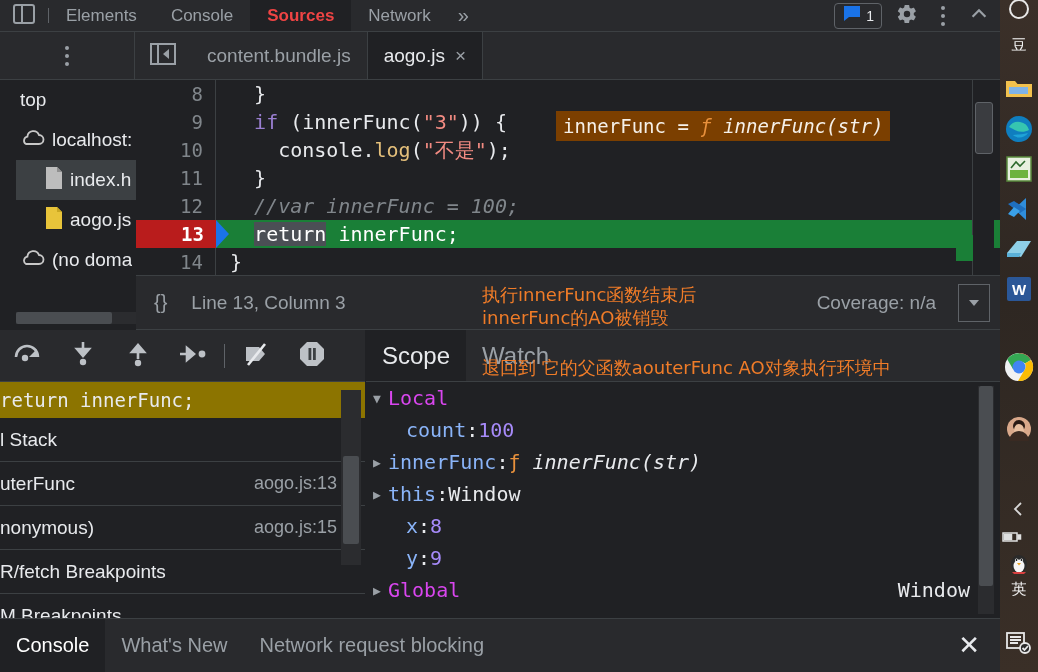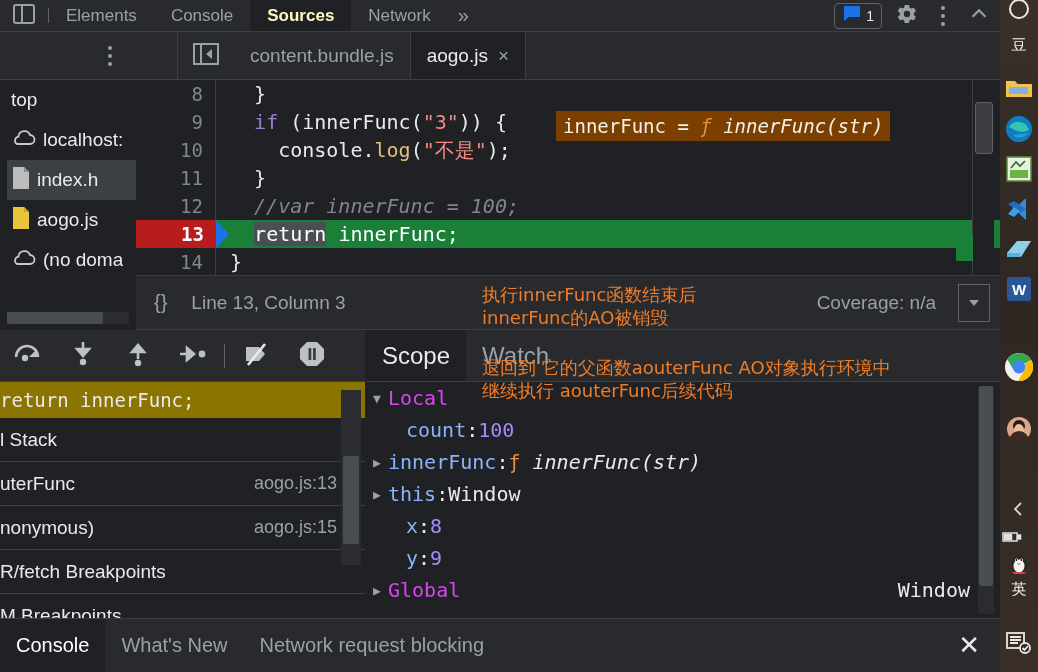--- a/index.html
+++ b/index.html
@@ -43,62 +43,62 @@
   .dock-toggle {
     width: 48px; display:flex; align-items:center; justify-content:center;
   }
   .vsep { width:1px; background:#5f6368; margin: 8px 0; }
   .main-tab {
     display: flex; align-items: center; padding: 0 17px;
     font-size: 17px; color: #9aa0a6; height: 100%;
     font-family: "Liberation Sans", sans-serif;
     white-space: nowrap;
   }
-  .main-tab.active { color: #fef9c3; background: #202124; font-weight: 700; }
+  .main-tab.active { color: #ef4444; background: #202124; font-weight: 700; }
   .tabbar-more { display:flex; align-items:center; padding:0 10px; color:#9aa0a6; font-size:20px;}
   .tabbar-right { margin-left: auto; display: flex; align-items: center; gap: 2px; padding-right: 4px;}
   .issue-badge {
     display:flex; align-items:center; gap:4px;
     border:1px solid #5f6368; border-radius:4px;
     height: 26px; padding: 0 7px; margin-right: 6px;
   }
   .issue-count { color:#e8eaed; font-size:14px; }
   .icon-btn { width: 34px; height: 30px; display:flex; align-items:center; justify-content:center; color:#9aa0a6;}
 
   
   .sources-top {
     position:absolute; left:0; top:32px; width:1000px; height:48px;
     background:#292a2d; border-bottom:1px solid #3c4043;
-    display:flex; align-items:stretch;padding-left:43px;
+    display:flex; align-items:stretch;
   }
   .nav-pane-head { width:135px; display:flex; align-items:center; justify-content:center; border-right:1px solid #3c4043;}
   .kebab { display:flex; flex-direction:column; gap:4px; align-items:center;}
   .kebab i { width:4px; height:4px; border-radius:50%; background:#9aa0a6; display:block;}
   .editor-tabs { display:flex; align-items:stretch; flex:1; }
   .collapse-btn { width:56px; display:flex; align-items:center; justify-content:center;}
   .file-tab {
     display:flex; align-items:center; gap:10px;
     padding: 0 16px; font-size:19px; color:#9aa0a6;
     border-right:1px solid #3c4043;
     font-family:"Liberation Sans", sans-serif; white-space:nowrap;
   }
   .file-tab.active { background:#202124; color:#e8eaed; }
   .file-tab .x { color:#9aa0a6; font-size:19px; }
 
   
   .navigator {
-    position:absolute; left:7px; top:80px; width:135px; height:250px;
+    position:absolute; left:16px; top:80px; width:135px; height:250px;
     background:#202124; border-right:1px solid #3c4043; overflow:hidden;
   }
   .nav-row {
     display:flex; align-items:center; gap:6px;
     height:40px; padding-left:4px; font-size:19px; color:#e8eaed;
     white-space:nowrap; font-family:"Liberation Sans", sans-serif;
   }
-  .nav-row.indent1 { padding-left:4px; }
+  .nav-row.indent1 { padding-left:28px; }
   .nav-row.selected { background:#3c4043; }
   .nav-row .lbl { overflow:hidden; }
   .nav-scroll-h {
     position:absolute; left:0; bottom:6px; width:122px; height:12px;
     background:#2b2c2f;
   }
   .nav-scroll-h i { position:absolute; left:0; top:0; width:96px; height:12px; background:#4a4d51; border-radius:2px;}
 
   
   .debug-toolbar {
@@ -551,21 +551,20 @@
           <i></i>
         </div>
     </div>
 
     <div class="annot" id="annot-1">
       <div>执行innerFunc函数结束后</div>
       <div>innerFunc的AO被销毁</div>
     </div>
     <div class="annot" id="annot-2">
       <div>退回到 它的父函数aouterFunc AO对象执行环境中</div>
-      <div>继续执行 aouterFunc后续代码</div>
     </div>
 
     <div class="drawer">
       <div class="drawer-tab active">Console</div>
       <div class="drawer-tab">What's New</div>
       <div class="drawer-tab">Network request blocking</div>
       <div class="drawer-close">✕</div>
     </div>
 
   </div>

